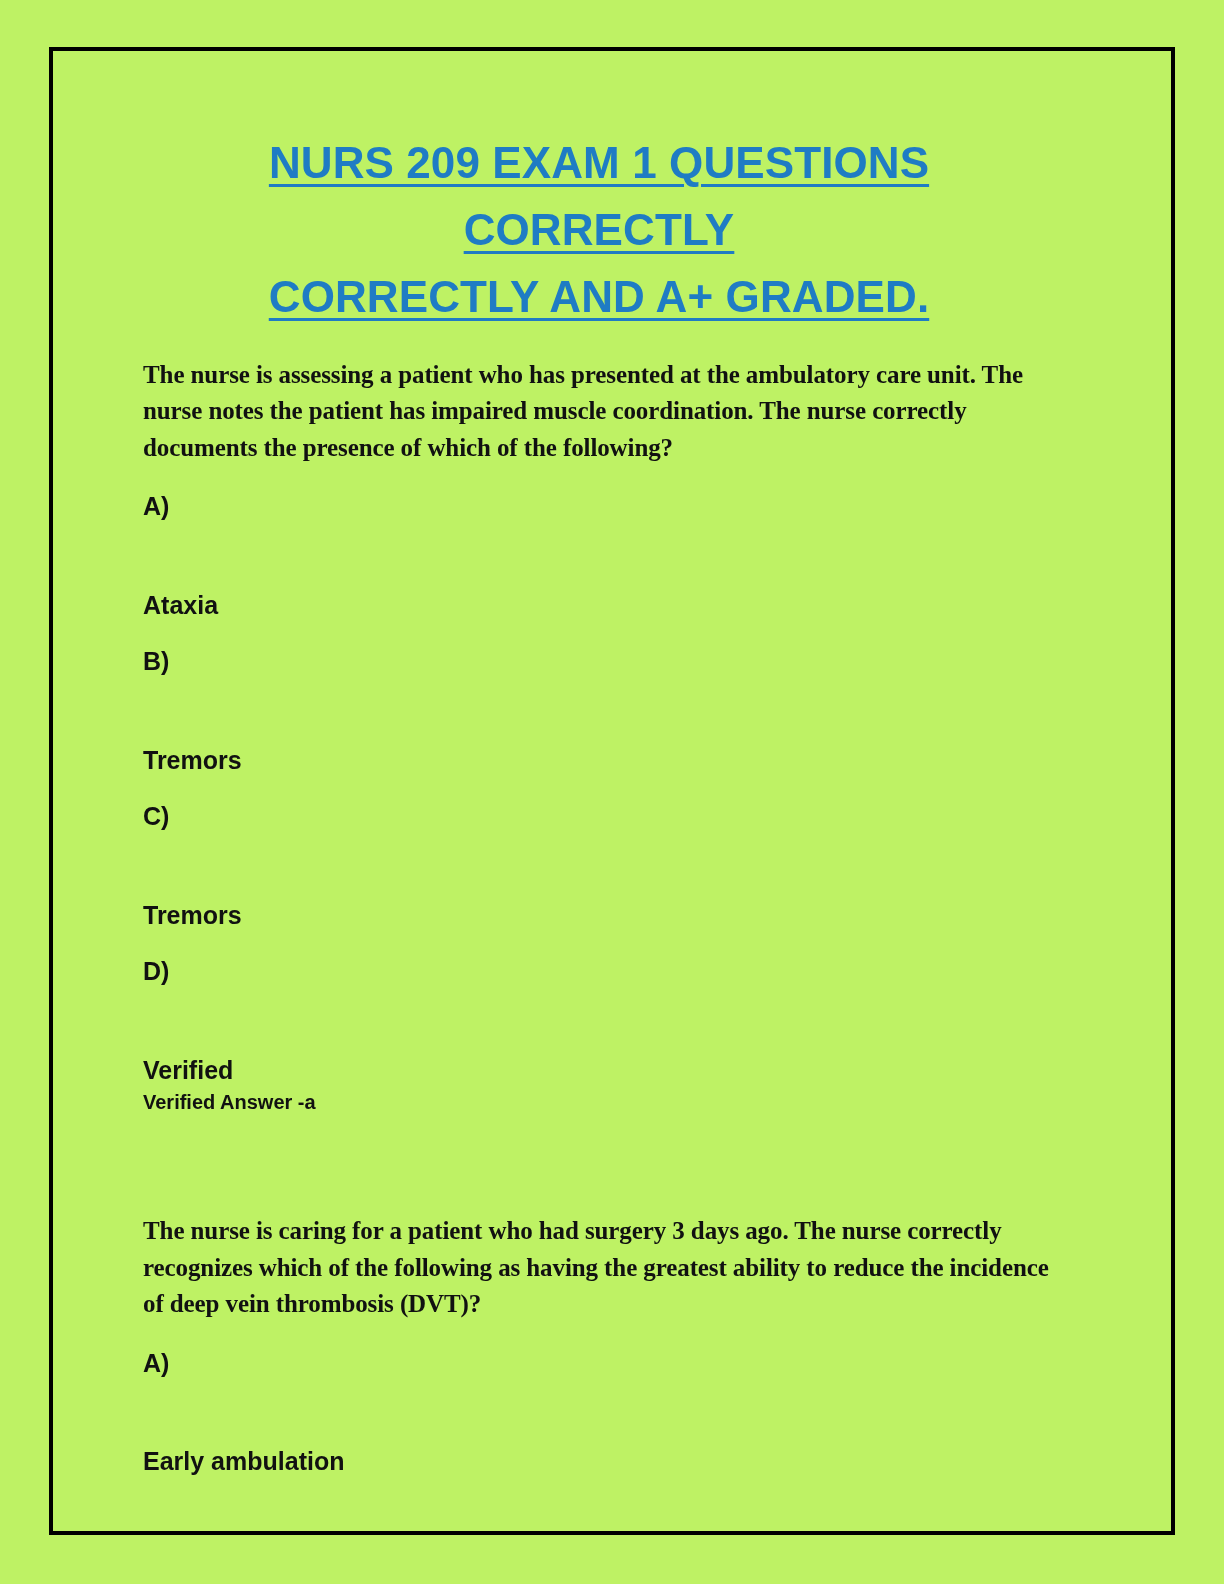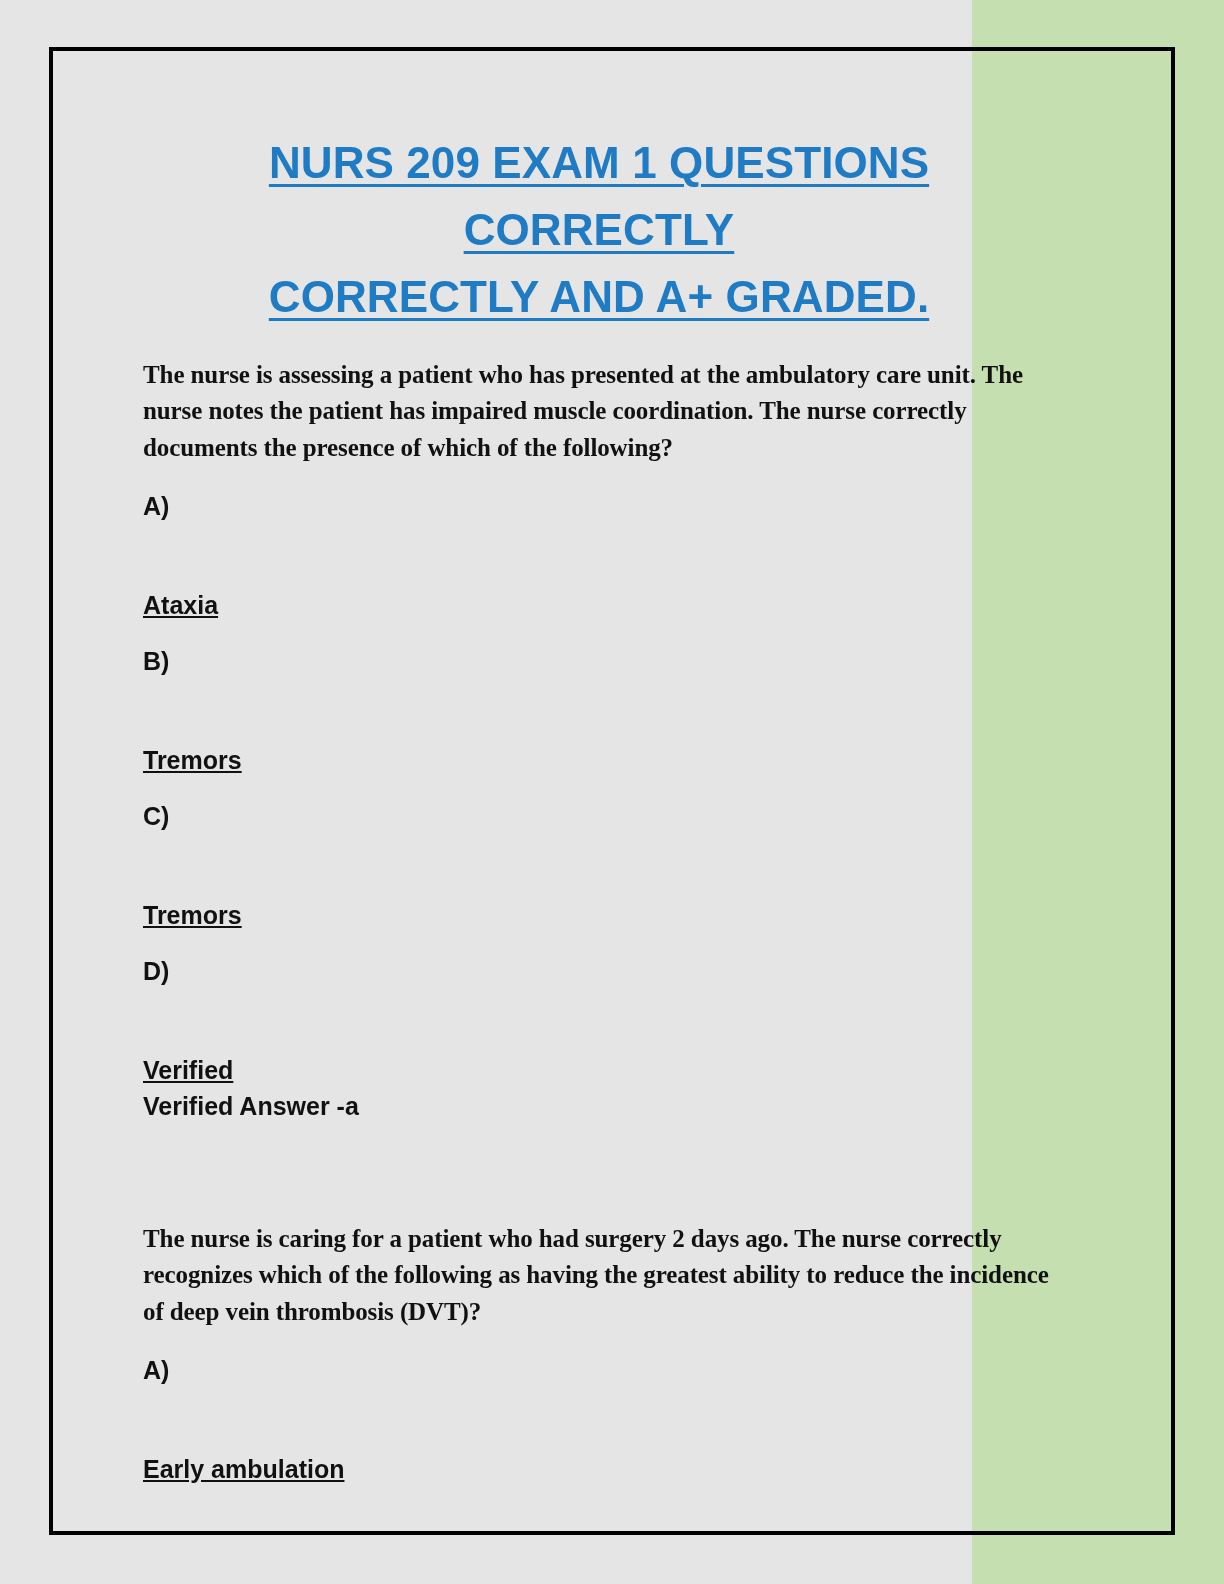--- a/index.html
+++ b/index.html
@@ -11,23 +11,23 @@
     width: 1224px;
     height: 1584px;
     background: #c5dfb0;
     font-family: "Liberation Sans", sans-serif;
     -webkit-font-smoothing: antialiased;
     overflow: hidden;
   }
 
   .page {
     position: relative;
-    width: 972px;
+    width: 1224px;
     height: 1584px;
-    background: #e5e5e5;
+    background: #bef264;
     box-sizing: border-box;
   }
 
   
   .doc-frame {
     position: absolute;
     left: 49px;
     top: 47px;
     width: 1126px;
     height: 1488px;
@@ -88,29 +88,28 @@
   }
 
   .opt-value {
     margin: 0;
     color: #111111;
     font-family: "Liberation Sans Narrow", "Liberation Sans", sans-serif;
     font-weight: bold;
     font-size: 25px;
     line-height: 1.46;
     font-stretch: condensed;
-    text-decoration: underline;
   }
 
   .verified {
     margin: 0;
     color: #111111;
     font-family: "Liberation Sans Narrow", "Liberation Sans", sans-serif;
     font-weight: bold;
-    font-size: 25px;
+    font-size: 20px;
     line-height: 1.46;
     font-stretch: condensed;
   }
 
   
   .sp-title-to-q { height: 26px; }
   .sp-q-to-opts  { height: 22px; }
   .sp-letter-gap { height: 62px; }   
   .sp-value-gap  { height: 20px; }   
   .sp-block-gap  { height: 96px; }   
@@ -157,21 +156,21 @@
       <div class="sp-letter-gap"></div>
       <p class="opt-value">Verified</p>
 
       <p class="verified">Verified Answer -a</p>
     </div>
 
     <div class="sp-block-gap"></div>
 
     <div class="qblock">
 
-      <p class="qtext">The nurse is caring for a patient who had surgery 2 days ago. The nurse correctly recognizes which of the following as having the greatest ability to reduce the incidence of deep vein thrombosis (DVT)?</p>
+      <p class="qtext">The nurse is caring for a patient who had surgery 3 days ago. The nurse correctly recognizes which of the following as having the greatest ability to reduce the incidence of deep vein thrombosis (DVT)?</p>
 
       <div class="sp-q-to-opts"></div>
 
       <p class="opt-letter">A)</p>
       <div class="sp-letter-gap"></div>
       <p class="opt-value">Early ambulation</p>
     </div>
 
     <div class="sp-tail"></div>
 

